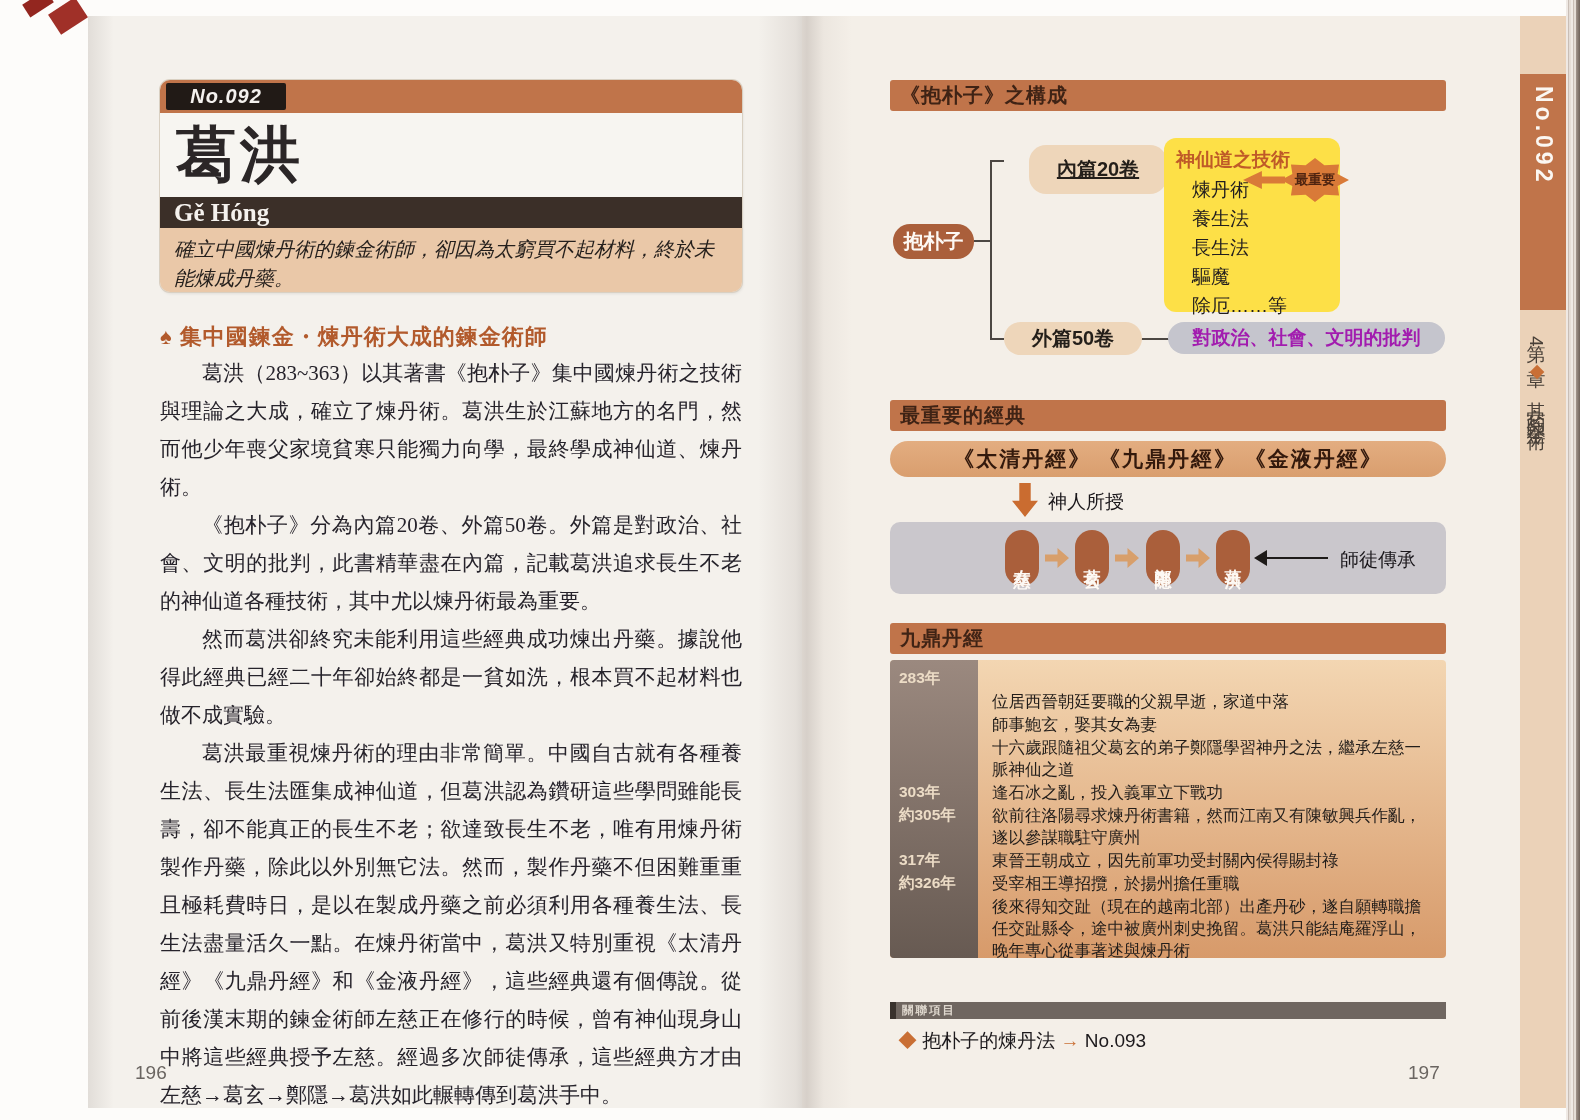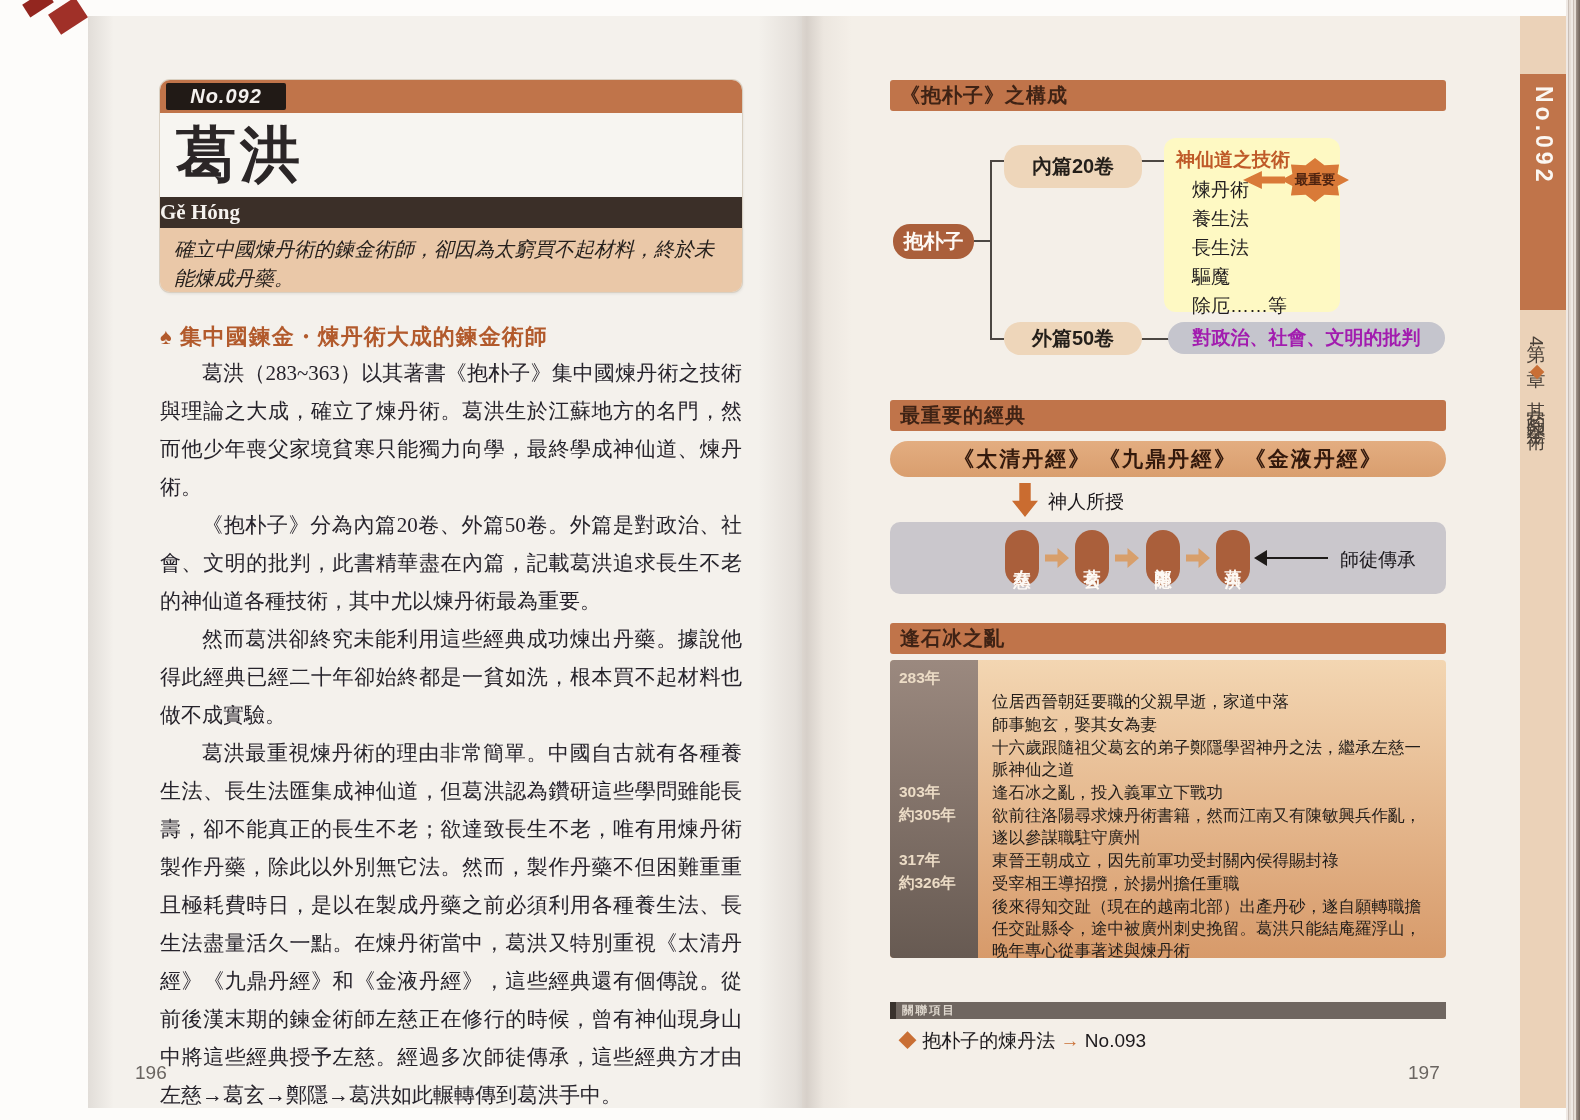--- a/index.html
+++ b/index.html
@@ -13,42 +13,42 @@
 
   
   .card{border-radius:10px;overflow:hidden;box-shadow:0 0 0 1px #d9d0c2, 1px 2px 3px rgba(0,0,0,.08);}
   .card-orange{height:33px;background:#c0744a;position:relative;}
   .no-badge{position:absolute;left:6px;top:3px;width:120px;height:27px;background:#211a16;
             color:#f4f1ee;font-weight:bold;font-style:italic;font-size:20px;
             display:flex;align-items:center;justify-content:center;border-radius:2px;letter-spacing:1px;}
   .card-white{height:84px;background:#f7f5f1;display:flex;align-items:center;}
   .card-title{font-size:60px;font-weight:900;color:#2b2627;padding-left:16px;letter-spacing:4px;line-height:1;}
   .card-dark{height:31px;background:#3b2f28;display:flex;align-items:center;}
-  .card-pinyin{color:#f5f2ee;font-weight:bold;font-size:21px;font-family:"Liberation Serif",serif;}
+  .card-pinyin{color:#f5f2ee;font-weight:bold;font-size:25px;padding-left:14px;font-family:"Liberation Serif",serif;}
   .card-tan{height:64px;background:#eac8a8;padding:7px 14px 0 14px;box-sizing:border-box;}
   .card-tagline{font-size:20px;line-height:29px;color:#241f1c;font-style:italic;}
 
   
   .sec-heading{font-size:22px;font-weight:bold;color:#b25a2c;letter-spacing:1px;}
   .bodycopy{width:582px;font-family:"Liberation Serif",serif;font-size:21px;line-height:38px;
             color:#26232b;text-align:justify;}
   .bodycopy p{margin:0;text-indent:2em;}
 
   
   .secbar{width:556px;height:31px;background:#c0744a;border-radius:3px;color:#3f2315;
           font-size:20px;font-weight:bold;line-height:31px;padding-left:10px;box-sizing:border-box;letter-spacing:1px;}
 
   
   .pill{border-radius:17px;display:flex;align-items:center;justify-content:center;
         font-size:20px;font-weight:bold;box-sizing:border-box;}
   .pill.dark{background:#aa5f3b;color:#fdf9f4;}
   .pill.tan{background:#eed6ba;color:#241f1a;}
   .pill.gray{background:#c5c5cd;color:#a21caf;font-size:19px;}
   .line{background:#4c4743;}
-  .graybox{background:#fef9c3;border-radius:12px;}
+  .graybox{background:#fde047;border-radius:12px;}
   .graybox .gb-title{font-size:19px;font-weight:bold;color:#bf5a28;padding:9px 0 2px 12px;}
   .graybox .gb-item{font-size:19px;color:#211d1f;padding-left:28px;line-height:29px;}
   .burst{clip-path:polygon(100% 50%,83.3% 63.8%,85.4% 85.4%,63.8% 83.3%,50% 100%,36.2% 83.3%,
          14.6% 85.4%,16.7% 63.8%,0% 50%,16.7% 36.2%,14.6% 14.6%,36.2% 16.7%,50% 0%,63.8% 16.7%,
          85.4% 14.6%,83.3% 36.2%);background:#d97a38;display:flex;align-items:center;justify-content:center;
          font-size:13.5px;font-weight:bold;color:#4f2410;}
   .arrow-left{clip-path:polygon(100% 30%,45% 30%,45% 0%,0% 50%,45% 100%,45% 70%,100% 70%);background:#d97a38;}
   .arrow-right{clip-path:polygon(0% 32%,52% 32%,52% 0%,100% 50%,52% 100%,52% 68%,0% 68%);background:#d89f6b;}
   .arrow-down{clip-path:polygon(28% 0%,72% 0%,72% 52%,100% 52%,50% 100%,0% 52%,28% 52%);background:#ca6c30;}
 
@@ -139,21 +139,21 @@
   <div class="abs line" style="left:974px;top:240px;width:17px;height:2px;"></div>
   <div class="abs line" style="left:990px;top:160px;width:2px;height:180px;"></div>
   <div class="abs line" style="left:990px;top:160px;width:14px;height:2px;"></div>
   <div class="abs line" style="left:990px;top:338px;width:14px;height:2px;"></div>
   <div class="abs line" style="left:1140px;top:160px;width:26px;height:2px;"></div>
   <div class="abs line" style="left:1140px;top:338px;width:30px;height:2px;"></div>
 
   <div class="abs pill dark" style="left:893px;top:224px;width:81px;height:35px;">
     <span>抱朴子</span>
   </div>
-  <div class="abs pill tan" style="left:1004px;top:145px;width:138px;height:43px;">
+  <div class="abs pill tan" style="left:1029px;top:145px;width:138px;height:49px;text-decoration:underline;">
     <span>內篇20卷</span>
   </div>
   <div class="abs pill tan" style="left:1004px;top:322px;width:138px;height:33px;">
     <span>外篇50卷</span>
   </div>
 
   <div class="abs graybox" style="left:1164px;top:138px;width:176px;height:174px;">
     <div class="gb-title">神仙道之技術</div>
     <div class="gb-item">煉丹術</div>
     <div class="gb-item">養生法</div>
@@ -196,21 +196,21 @@
   </div>
   <div class="abs arrow-right" style="left:1186px;top:548px;width:24px;height:20px;"></div>
   <div class="abs vpill" style="left:1216px;top:530px;">
     <span>葛洪</span>
   </div>
 
   <div class="abs tri-left" style="left:1254px;top:550px;"></div>
   <div class="abs" style="left:1266px;top:557px;width:62px;height:2px;background:#1e1b19;"></div>
   <div class="abs" style="left:1340px;top:547px;font-size:19px;color:#19161a;">師徒傳承</div>
 
-  <div class="abs secbar" style="left:890px;top:623px;">逢石冰之亂</div>
+  <div class="abs secbar" style="left:890px;top:623px;">九鼎丹經</div>
 
   <div class="abs timeline" style="left:890px;top:660px;">
     <div class="tl-bg"></div>
     <div class="tl-strip"></div>
     <div class="tl-rows">
       <div class="tl-row">
         <div class="tl-year">283年</div>
       </div>
       <div class="tl-row">
         <div class="tl-year"></div>

